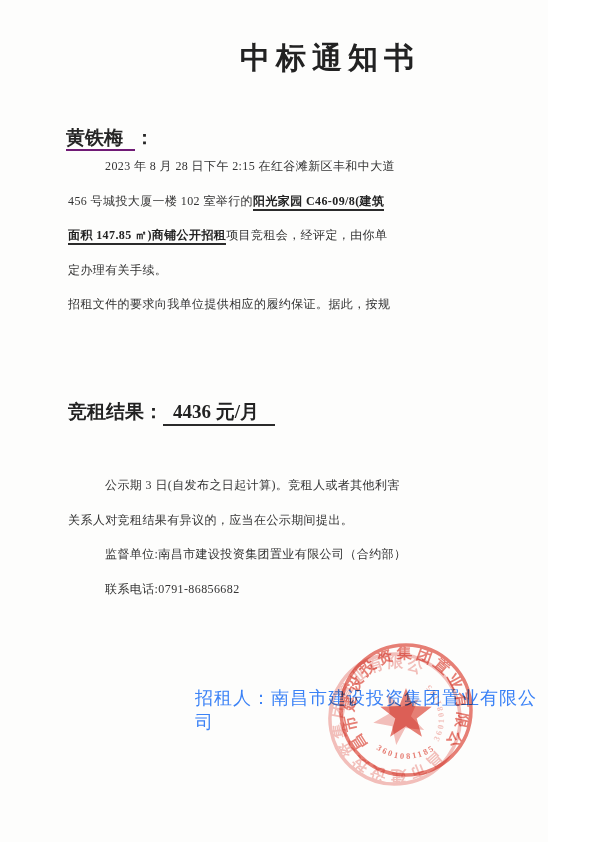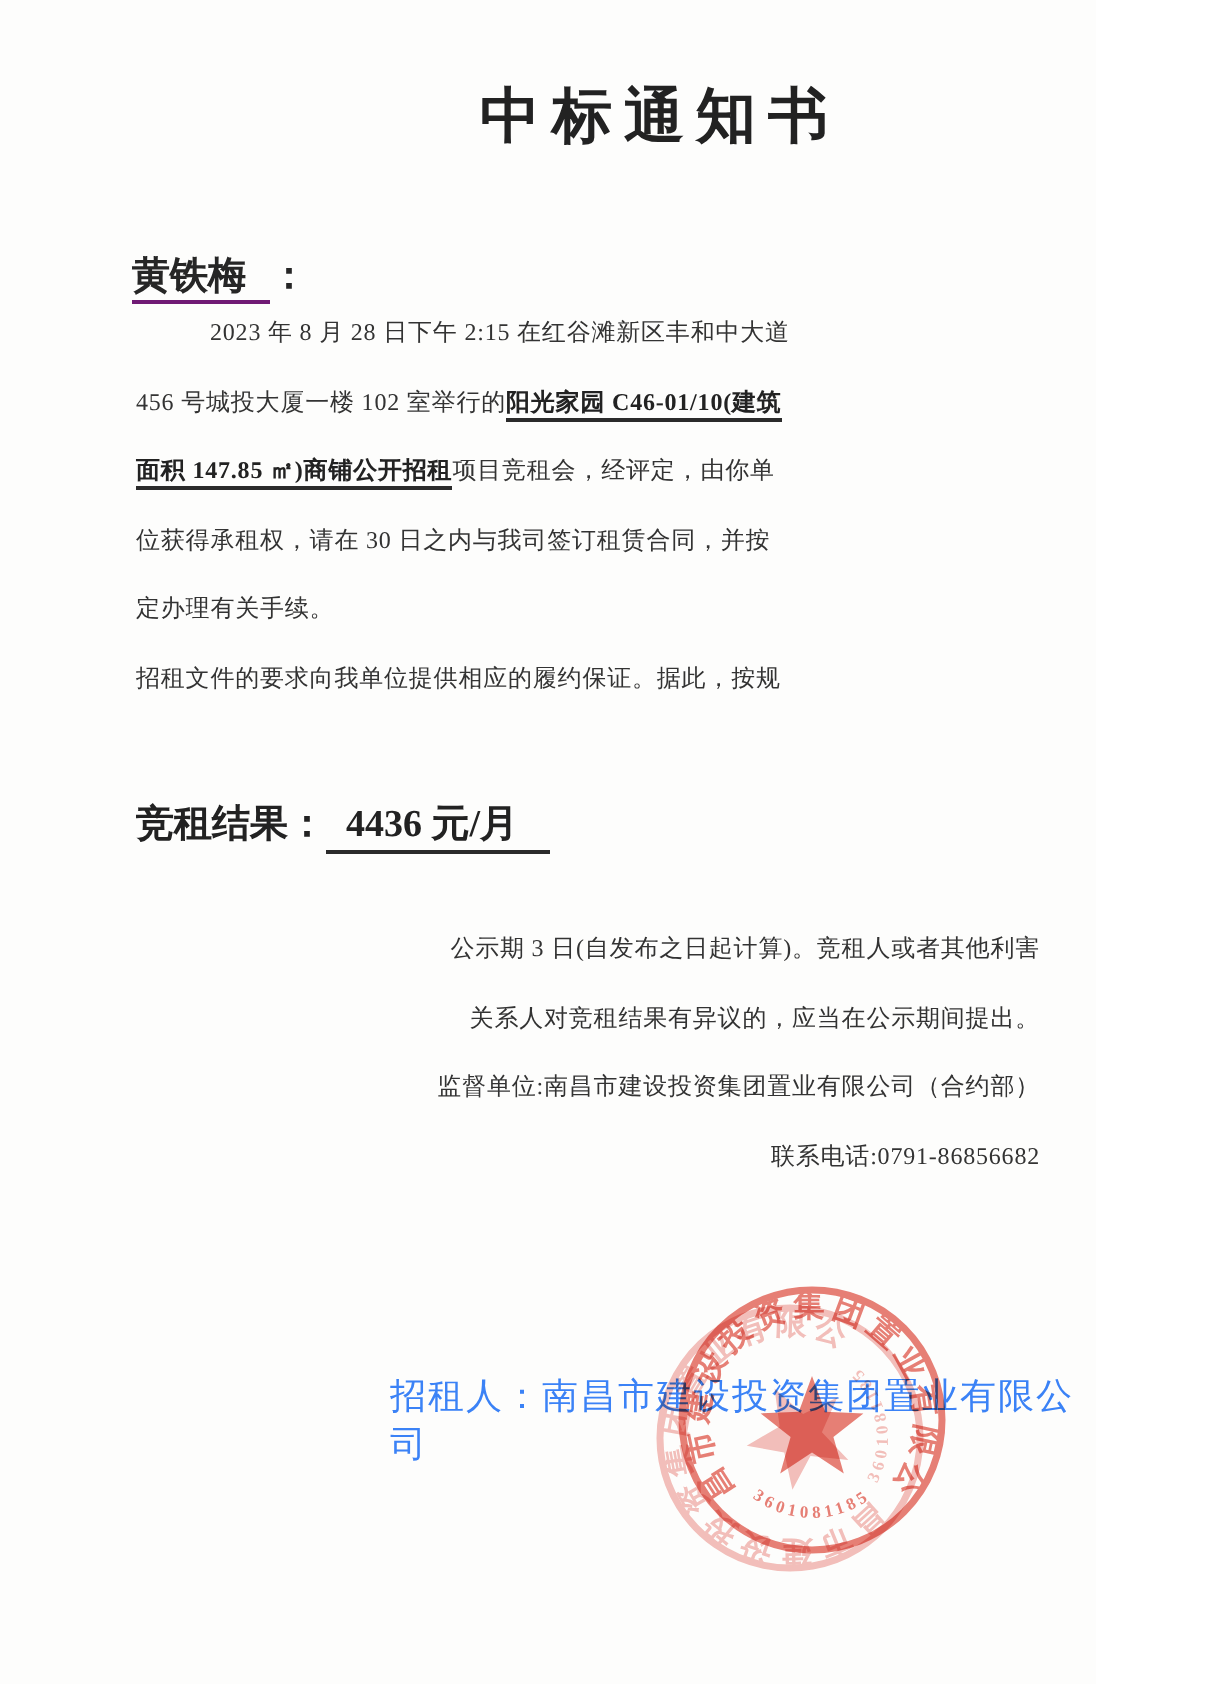--- a/index.html
+++ b/index.html
@@ -43,21 +43,21 @@
   .para {
     position: absolute;
     left: 68px;
     width: 452px;
     font-size: 12px;
     letter-spacing: 0.4px;
     color: #333;
   }
   .para .line { line-height: 34.6px; white-space: nowrap; }
   .para1 { top: 149px; }
-  .para2 { top: 457px; text-align: right; }
+  .para2 { top: 468px; }
   .indent { text-indent: 37px; }
   .hl {
     font-weight: 700;
     color: #222;
     border-bottom: 2px solid #2b2b2b;
     padding-bottom: 1px;
   }
   .result {
     position: absolute;
     left: 68px;
@@ -110,23 +110,22 @@
 <div class="page">
 
   <h1 class="title">中标通知书</h1>
 
   <div class="recipient">
     <span class="recipient-name">黄铁梅</span><span>：</span>
   </div>
 
   <div class="para para1">
     <div class="line indent"><span>2023 年 8 月 28 日下午 2:15 在红谷滩新区丰和中大道</span></div>
-    <div class="line"><span>456 号城投大厦一楼 102 室举行的</span><span class="hl">阳光家园 C46-01/10(建筑</span></div>
+    <div class="line"><span>456 号城投大厦一楼 102 室举行的</span><span class="hl">阳光家园 C46-09/8(建筑</span></div>
     <div class="line"><span class="hl">面积 147.85 ㎡)商铺公开招租</span><span>项目竞租会，经评定，由你单</span></div>
-    <div class="line"><span>位获得承租权，请在 30 日之内与我司签订租赁合同，并按</span></div>
     <div class="line"><span>定办理有关手续。</span></div>
     <div class="line"><span>招租文件的要求向我单位提供相应的履约保证。据此，按规</span></div>
   </div>
 
   <div class="result">
     <span class="result-label">竞租结果：</span><span class="result-value">4436 元/月</span>
   </div>
 
   <div class="para para2">
     <div class="line indent"><span>公示期 3 日(自发布之日起计算)。竞租人或者其他利害</span></div>

